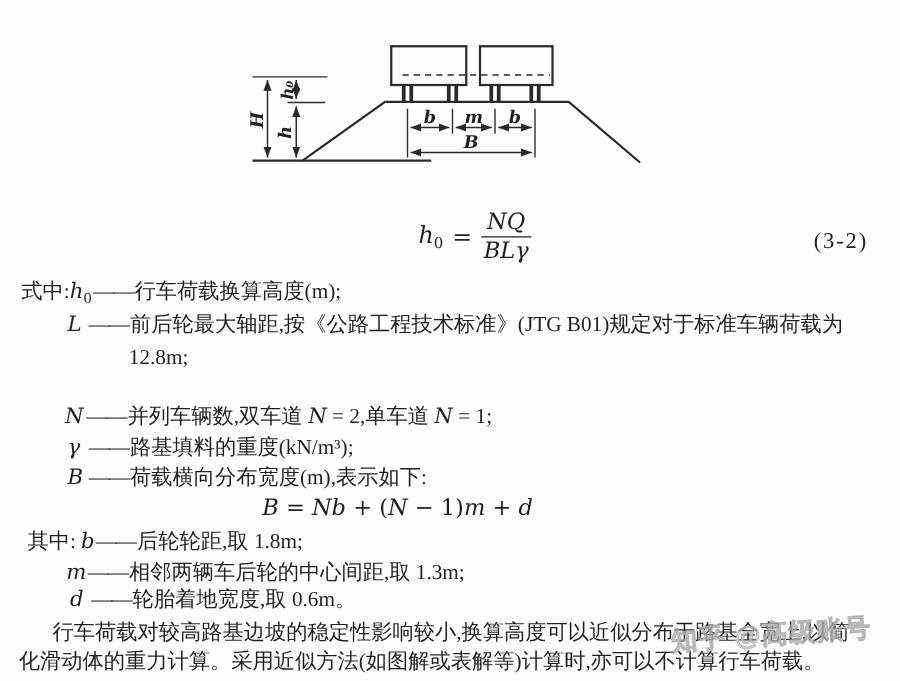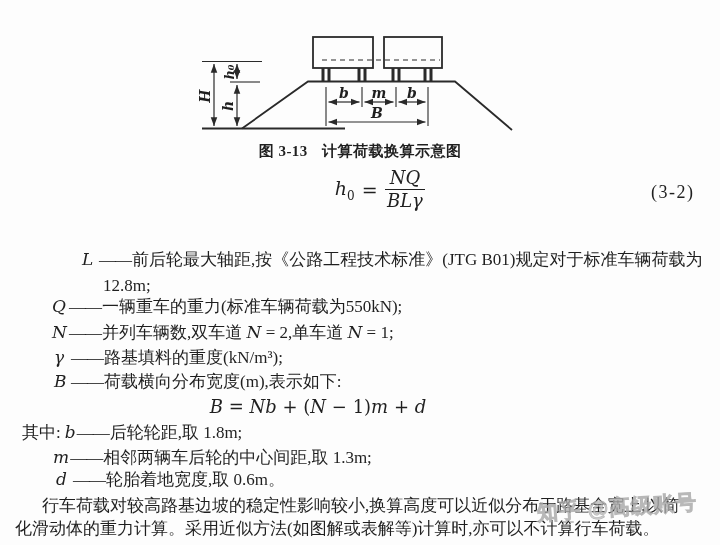--- a/index.html
+++ b/index.html
@@ -121,45 +121,42 @@
 
     <text class="dlabel" x="206" y="100" text-anchor="middle" transform="rotate(-90 206 96)">H</text>
     <text class="dlabel dlabel-sm" x="230" y="76" text-anchor="middle" transform="rotate(-90 230 72)">h₀</text>
     <text class="dlabel" x="229" y="110" text-anchor="middle" transform="rotate(-90 229 106)">h</text>
     <text class="dlabel" x="344" y="98" text-anchor="middle">b</text>
     <text class="dlabel" x="379" y="98" text-anchor="middle">m</text>
     <text class="dlabel" x="412" y="98" text-anchor="middle">b</text>
     <text class="dlabel" x="377" y="118" text-anchor="middle">B</text>
   </svg>
 
-  <div class="caption">
-    <span class="cap-no">图 3-13</span><span>计算荷载换算示意图</span>
-  </div>
 
   <div class="formula1">
     <span class="fvar"><span>h</span><sub>0</sub></span>
     <span class="feq">=</span>
     <span class="frac">
       <span class="num">NQ</span>
       <span class="den">BLγ</span>
     </span>
   </div>
   <div class="eqno">(3-2)</div>
 
+  <div class="line" style="left:17px;top:222px;">
+    <span>式中:</span><span class="term" style="min-width:0;"><span>h</span><sub>0</sub></span><span class="dash">——</span><span>行车荷载换算高度(m);</span>
+  </div>
 
-  <div class="line" style="left:54px;top:249px;margin-left:28px;">
+  <div class="line" style="left:54px;top:249px;">
     <span class="term">L</span><span class="dash">——</span><span>前后轮最大轴距,按《公路工程技术标准》(JTG  B01)规定对于标准车辆荷载为</span>
   </div>
   <div class="line" style="left:103px;top:275px;">
     <span>12.8m;</span>
   </div>
 
-  <div class="line" style="left:52px;top:296px;">
-    <span class="term">Q</span><span class="dash">——</span><span>一辆重车的重力(标准车辆荷载为550kN);</span>
-  </div>
 
   <div class="line" style="left:52px;top:322px;">
     <span class="term">N</span><span class="dash">——</span><span>并列车辆数,双车道 </span><span class="term" style="min-width:0;">N</span><span> = 2,单车道 </span><span class="term" style="min-width:0;">N</span><span> = 1;</span>
   </div>
 
   <div class="line" style="left:54px;top:371px;">
     <span class="term">B</span><span class="dash">——</span><span>荷载横向分布宽度(m),表示如下:</span>
   </div>
 
   <div class="line" style="left:54px;top:347px;">

